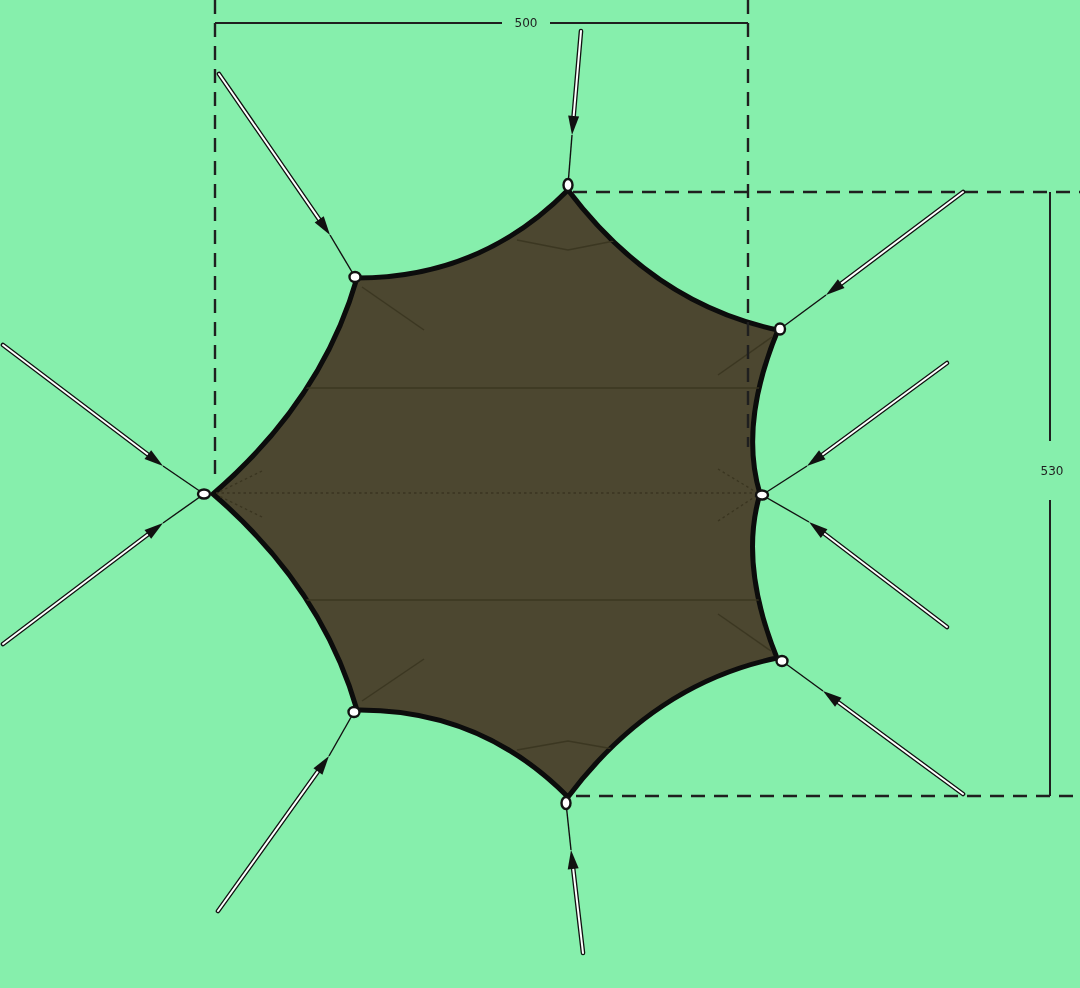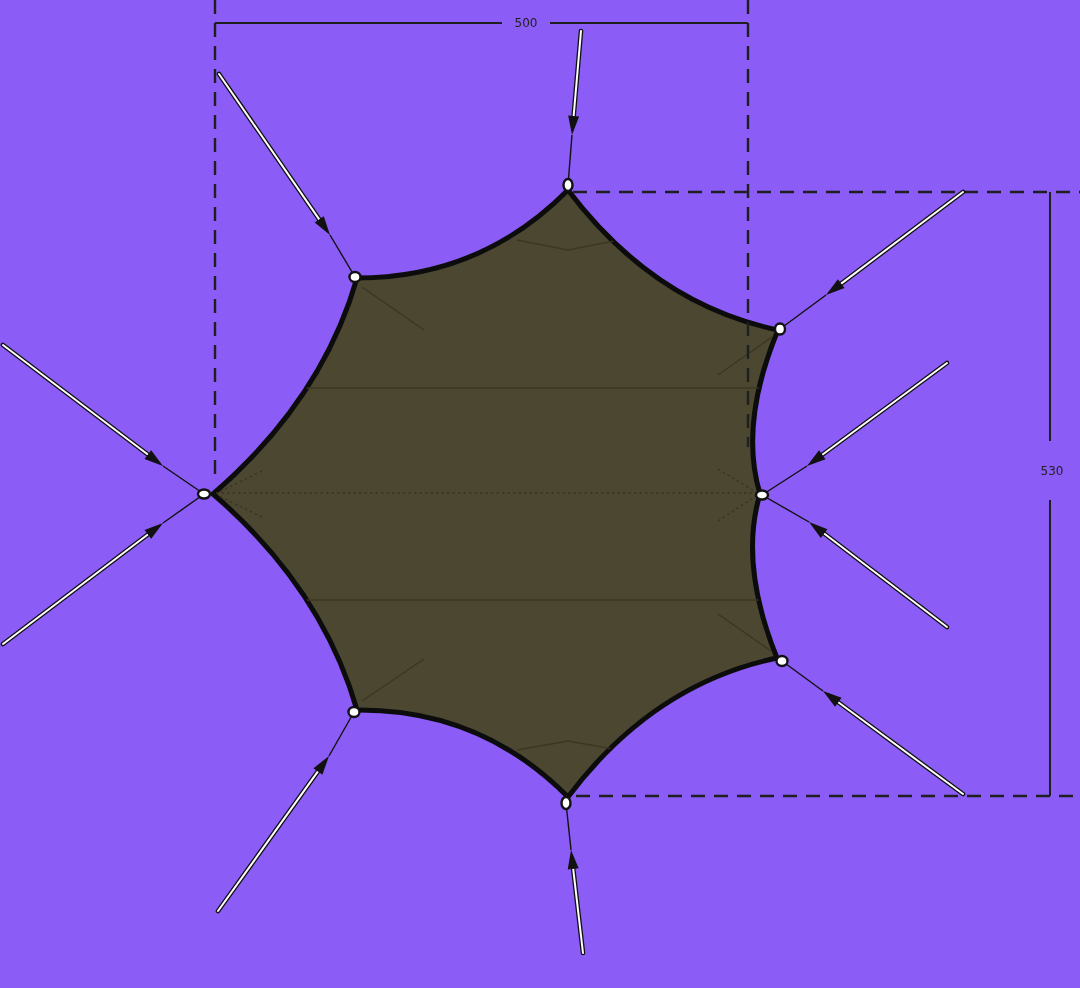--- a/index.html
+++ b/index.html
@@ -1,19 +1,19 @@
 <!DOCTYPE html>
 <html><head>
 <meta charset="utf-8">
 <style>
   html,body{margin:0;padding:0;background:#ffffff;}
   .page{
     position:relative;
     width:1080px;height:988px;
-    background:#8b5cf6;
+    background:#86efac;
     overflow:hidden;
     font-family:"DejaVu Sans", sans-serif;
   }
   .page svg{position:absolute;left:0;top:0;}
   text.dim-label{
     font-family:"DejaVu Sans", sans-serif;
     font-size:12px;
     fill:#1f1f1f;
   }
 </style>

